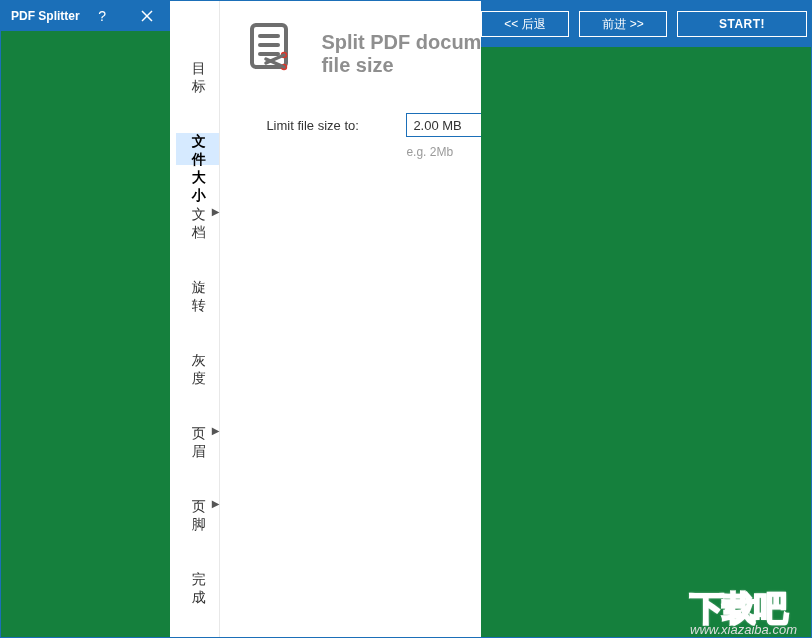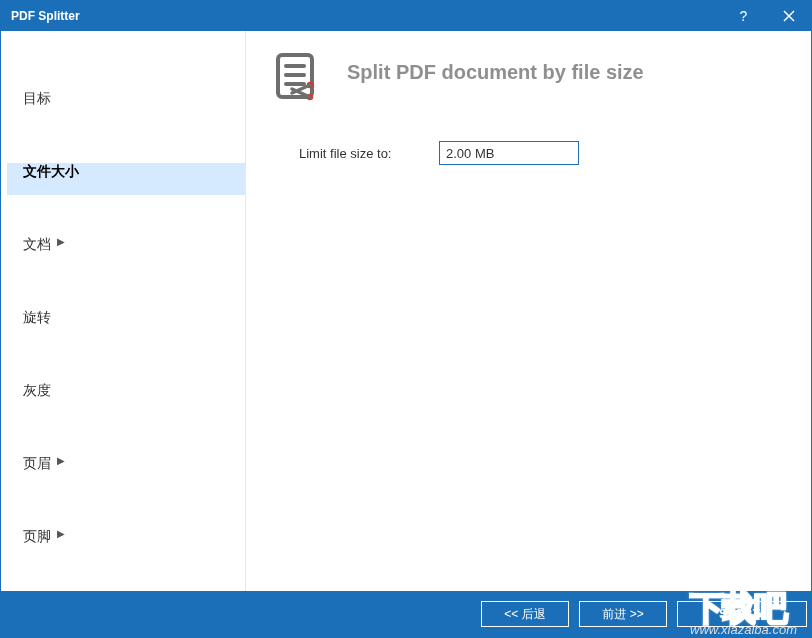--- a/index.html
+++ b/index.html
@@ -10,21 +10,21 @@
       height: 638px;
       overflow: hidden;
       position: relative;
     }
     .window {
       width: 812px;
       height: 638px;
       background: #15803d;
       border: 1px solid #1b6fb8;
       display: flex;
-      flex-direction: column;
+      flex-direction: row;
       position: relative;
     }
     .titlebar {
       height: 30px;
       background: #1b6fb8;
       color: #fff;
       display: flex;
       align-items: center;
       padding-left: 10px;
       font-size: 12px;
@@ -90,21 +90,21 @@
     .page-icon { width: 48px; height: 52px; flex-shrink: 0; }
     .page-title {
       font-size: 20px;
       font-weight: bold;
       color: #8f8f8f;
       margin-top: 8px;
     }
     .form-row {
       display: flex;
       align-items: center;
-      margin-left: 25px;
+      margin-left: 18px;
     }
     .form-label {
       width: 140px;
       font-size: 13px;
       color: #333;
     }
     .form-input {
       width: 140px;
       height: 24px;
       border: 1px solid #1b6fb8;
@@ -233,20 +233,21 @@
           <line x1="36" y1="32" x2="18" y2="40" stroke="#6e6e6e" stroke-width="3.5" stroke-linecap="round"></line>
           <line x1="36" y1="44" x2="18" y2="36" stroke="#6e6e6e" stroke-width="3.5" stroke-linecap="round"></line>
         </svg>
         <div class="page-title">Split PDF document by file size</div>
       </div>
 
       <div class="form-row">
         <div class="form-label">Limit file size to:</div>
         <input class="form-input" type="text" value="2.00 MB" style="">
       </div>
+      <div class="form-hint">e.g. 2Mb</div>
     </div>
   </div>
 
   <div class="footer">
     <button class="footer-btn">
       <span>&lt;&lt;  后退</span>
     </button>
     <button class="footer-btn">
       <span>前进  &gt;&gt;</span>
     </button>

